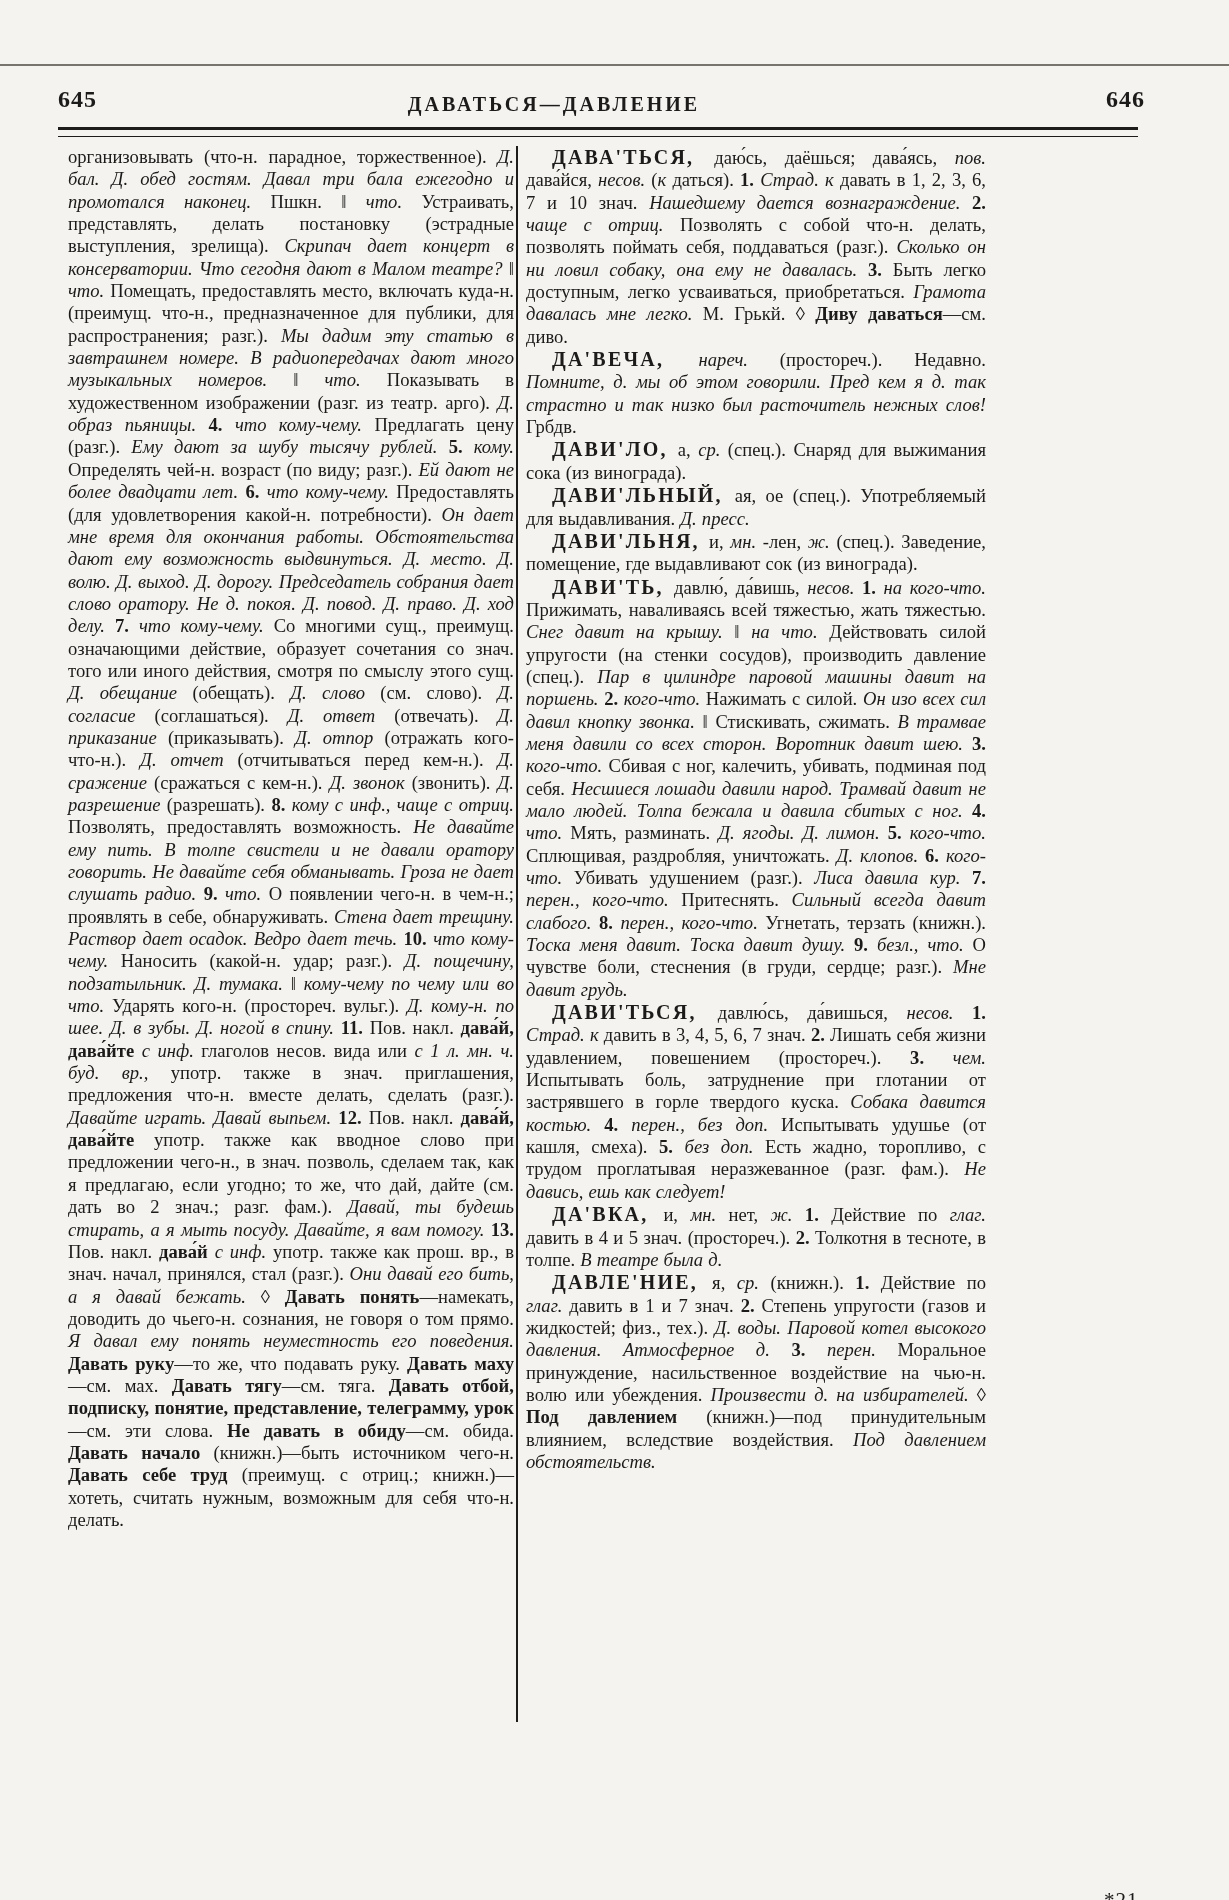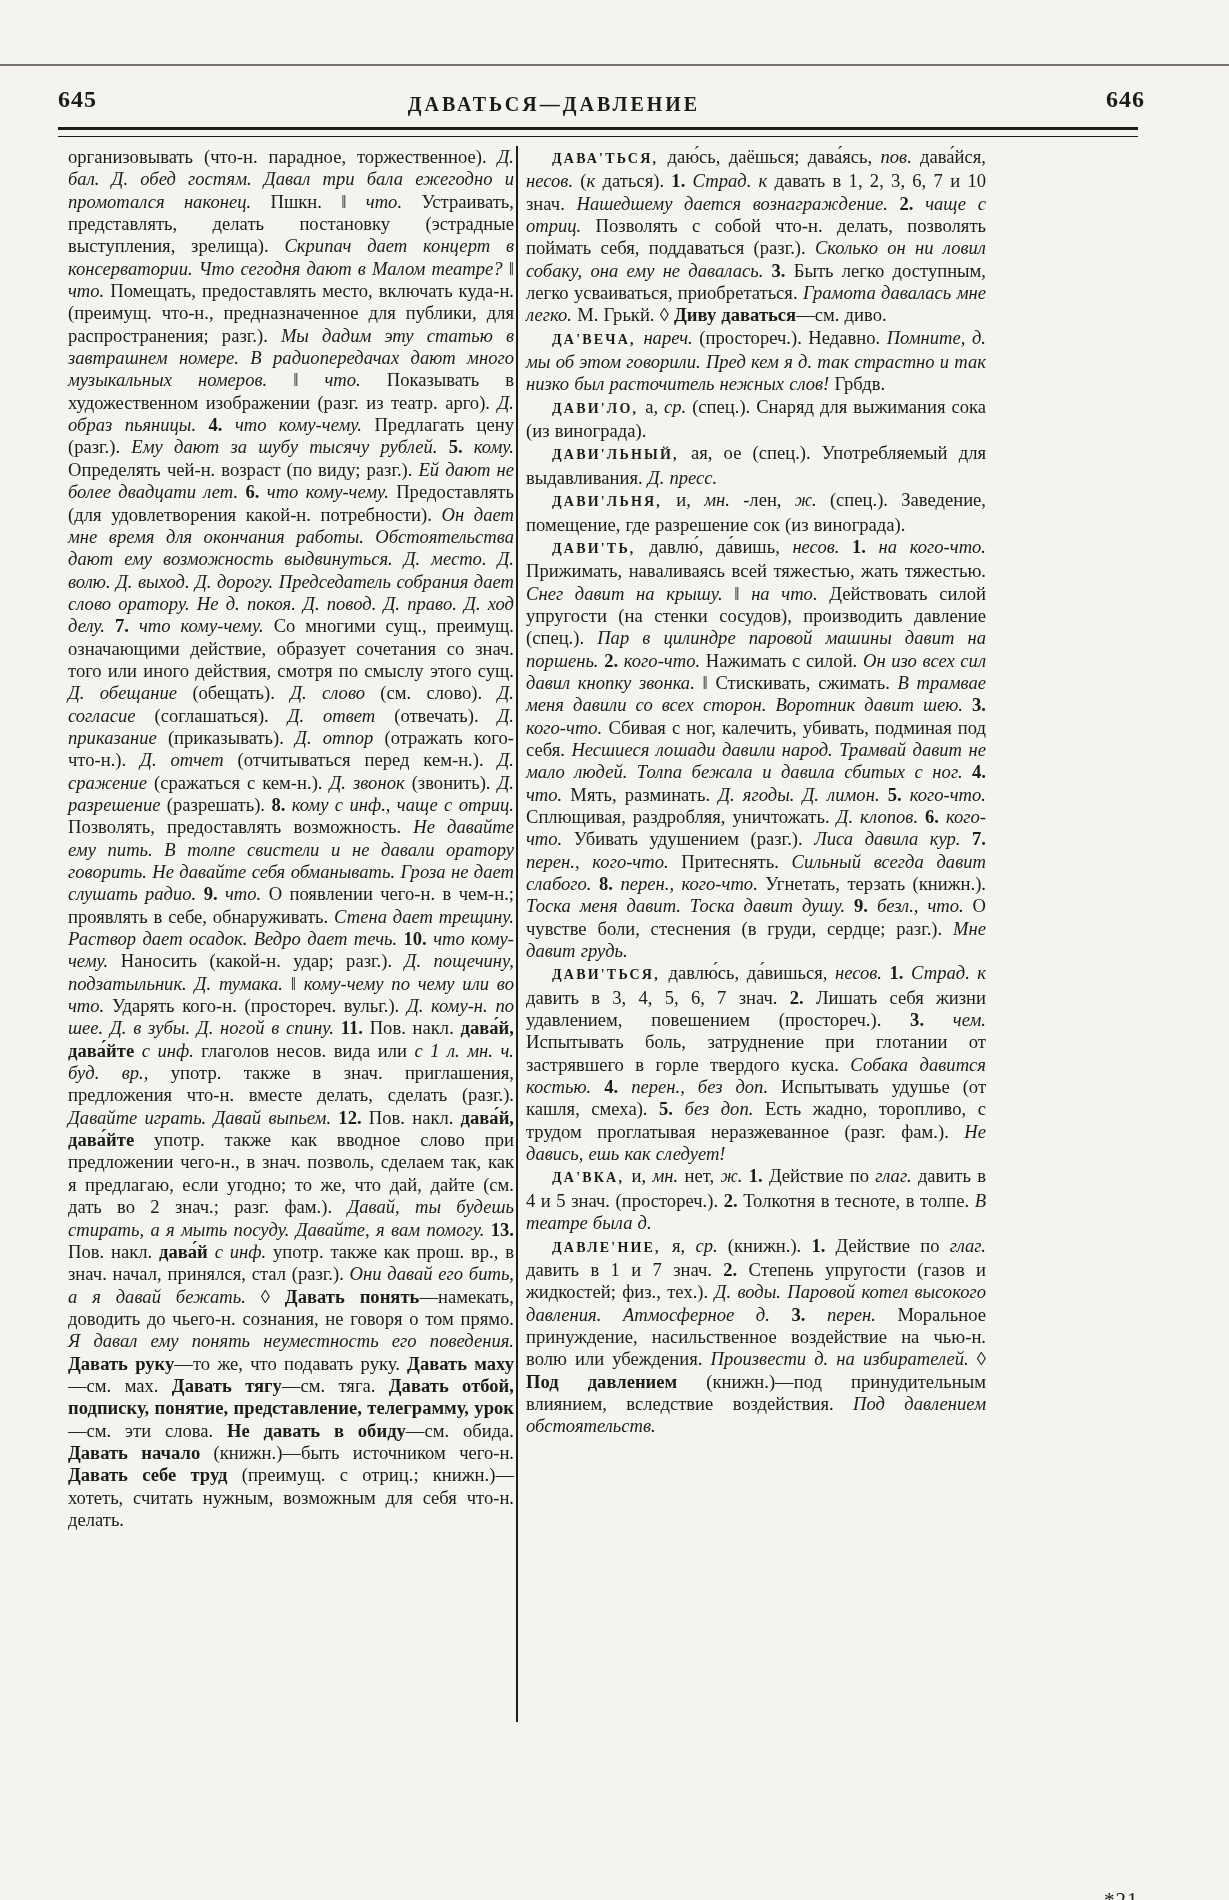--- a/index.html
+++ b/index.html
@@ -39,21 +39,21 @@
     font-size:18.6px;line-height:22.35px;
     word-spacing:0.5px;
   }
   .col-left{left:68px;width:446px;}
   .col-right{left:526px;width:460px;}
   p.para{margin:0;padding:0;text-indent:0;}
   p.para.ind{text-indent:26px;}
   .rn{font-style:normal;}
   .ri{font-style:italic;}
   .rb{font-weight:bold;}
-  .rh{font-weight:bold;letter-spacing:2.2px;font-size:14px;margin-top:17px;}
+  .rh{font-weight:bold;letter-spacing:2.2px;font-size:20px;margin-top:17px;}
   .footer-mark{
     position:absolute;left:1104px;top:1888px;
     font-weight:normal;font-size:21px;letter-spacing:1px;
   }
 </style>
 </head>
 <body>
 
 <div class="top-artifact"></div>
 
@@ -65,20 +65,20 @@
 <div class="col-divider"></div>
 
 <div class="col col-left">
     <p class="para"><span class="rn">организовывать (что-н. парадное, торжественное). </span><span class="ri">Д. бал. Д. обед гостям. Давал три бала ежегодно и промотался наконец. </span><span class="rn">Пшкн. ‖ </span><span class="ri">что. </span><span class="rn">Устраивать, представлять, делать постановку (эстрадные выступления, зрелища). </span><span class="ri">Скрипач дает концерт в консерватории. Что сегодня дают в Малом театре? </span><span class="rn">‖ </span><span class="ri">что. </span><span class="rn">Помещать, предоставлять место, включать куда-н. (преимущ. что-н., предназначенное для публики, для распространения; разг.). </span><span class="ri">Мы дадим эту статью в завтрашнем номере. В радиопередачах дают много музыкальных номеров. </span><span class="rn">‖ </span><span class="ri">что. </span><span class="rn">Показывать в художественном изображении (разг. из театр. арго). </span><span class="ri">Д. образ пьяницы. </span><span class="rb">4. </span><span class="ri">что кому-чему. </span><span class="rn">Предлагать цену (разг.). </span><span class="ri">Ему дают за шубу тысячу рублей. </span><span class="rb">5. </span><span class="ri">кому. </span><span class="rn">Определять чей-н. возраст (по виду; разг.). </span><span class="ri">Ей дают не более двадцати лет. </span><span class="rb">6. </span><span class="ri">что кому-чему. </span><span class="rn">Предоставлять (для удовлетворения какой-н. потребности). </span><span class="ri">Он дает мне время для окончания работы. Обстоятельства дают ему возможность выдвинуться. Д. место. Д. волю. Д. выход. Д. дорогу. Председатель собрания дает слово оратору. Не д. покоя. Д. повод. Д. право. Д. ход делу. </span><span class="rb">7. </span><span class="ri">что кому-чему. </span><span class="rn">Со многими сущ., преимущ. означающими действие, образует сочетания со знач. того или иного действия, смотря по смыслу этого сущ. </span><span class="ri">Д. обещание </span><span class="rn">(обещать). </span><span class="ri">Д. слово </span><span class="rn">(см. слово). </span><span class="ri">Д. согласие </span><span class="rn">(соглашаться). </span><span class="ri">Д. ответ </span><span class="rn">(отвечать). </span><span class="ri">Д. приказание </span><span class="rn">(приказывать). </span><span class="ri">Д. отпор </span><span class="rn">(отражать кого-что-н.). </span><span class="ri">Д. отчет </span><span class="rn">(отчитываться перед кем-н.). </span><span class="ri">Д. сражение </span><span class="rn">(сражаться с кем-н.). </span><span class="ri">Д. звонок </span><span class="rn">(звонить). </span><span class="ri">Д. разрешение </span><span class="rn">(разрешать). </span><span class="rb">8. </span><span class="ri">кому с инф., чаще с отриц. </span><span class="rn">Позволять, предоставлять возможность. </span><span class="ri">Не давайте ему пить. В толпе свистели и не давали оратору говорить. Не давайте себя обманывать. Гроза не дает слушать радио. </span><span class="rb">9. </span><span class="ri">что. </span><span class="rn">О появлении чего-н. в чем-н.; проявлять в себе, обнаруживать. </span><span class="ri">Стена дает трещину. Раствор дает осадок. Ведро дает течь. </span><span class="rb">10. </span><span class="ri">что кому-чему. </span><span class="rn">Наносить (какой-н. удар; разг.). </span><span class="ri">Д. пощечину, подзатыльник. Д. тумака. </span><span class="rn">‖ </span><span class="ri">кому-чему по чему или во что. </span><span class="rn">Ударять кого-н. (простореч. вульг.). </span><span class="ri">Д. кому-н. по шее. Д. в зубы. Д. ногой в спину. </span><span class="rb">11. </span><span class="rn">Пов. накл. </span><span class="rb">дава́й, дава́йте </span><span class="ri">с инф. </span><span class="rn">глаголов несов. вида или </span><span class="ri">с 1 л. мн. ч. буд. вр., </span><span class="rn">употр. также в знач. приглашения, предложения что-н. вместе делать, сделать (разг.). </span><span class="ri">Давайте играть. Давай выпьем. </span><span class="rb">12. </span><span class="rn">Пов. накл. </span><span class="rb">дава́й, дава́йте </span><span class="rn">употр. также как вводное слово при предложении чего-н., в знач. позволь, сделаем так, как я предлагаю, если угодно; то же, что дай, дайте (см. дать во 2 знач.; разг. фам.). </span><span class="ri">Давай, ты будешь стирать, а я мыть посуду. Давайте, я вам помогу. </span><span class="rb">13. </span><span class="rn">Пов. накл. </span><span class="rb">дава́й </span><span class="ri">с инф. </span><span class="rn">употр. также как прош. вр., в знач. начал, принялся, стал (разг.). </span><span class="ri">Они давай его бить, а я давай бежать. </span><span class="rn">◊ </span><span class="rb">Давать понять</span><span class="rn">—намекать, доводить до чьего-н. сознания, не говоря о том прямо. </span><span class="ri">Я давал ему понять неуместность его поведения. </span><span class="rb">Давать руку</span><span class="rn">—то же, что подавать руку. </span><span class="rb">Давать маху</span><span class="rn">—см. мах. </span><span class="rb">Давать тягу</span><span class="rn">—см. тяга. </span><span class="rb">Давать отбой, подписку, понятие, представление, телеграмму, урок</span><span class="rn">—см. эти слова. </span><span class="rb">Не давать в обиду</span><span class="rn">—см. обида. </span><span class="rb">Давать начало </span><span class="rn">(книжн.)—быть источником чего-н. </span><span class="rb">Давать себе труд </span><span class="rn">(преимущ. с отриц.; книжн.)—хотеть, считать нужным, возможным для себя что-н. делать.</span></p>
   </div>
 <div class="col col-right">
     <p class="para ind"><span class="rh">ДАВА'ТЬСЯ, </span><span class="rn">даю́сь, даёшься; дава́ясь, </span><span class="ri">пов. </span><span class="rn">дава́йся, </span><span class="ri">несов. </span><span class="rn">(</span><span class="ri">к </span><span class="rn">даться). </span><span class="rb">1. </span><span class="ri">Страд. к </span><span class="rn">давать в 1, 2, 3, 6, 7 и 10 знач. </span><span class="ri">Нашедшему дается вознаграждение. </span><span class="rb">2. </span><span class="ri">чаще с отриц. </span><span class="rn">Позволять с собой что-н. делать, позволять поймать себя, поддаваться (разг.). </span><span class="ri">Сколько он ни ловил собаку, она ему не давалась. </span><span class="rb">3. </span><span class="rn">Быть легко доступным, легко усваиваться, приобретаться. </span><span class="ri">Грамота давалась мне легко. </span><span class="rn">М. Грькй. ◊ </span><span class="rb">Диву даваться</span><span class="rn">—см. диво.</span></p>
     <p class="para ind"><span class="rh">ДА'ВЕЧА, </span><span class="ri">нареч. </span><span class="rn">(простореч.). Недавно. </span><span class="ri">Помните, д. мы об этом говорили. Пред кем я д. так страстно и так низко был расточитель нежных слов! </span><span class="rn">Грбдв.</span></p>
     <p class="para ind"><span class="rh">ДАВИ'ЛО, </span><span class="rn">а, </span><span class="ri">ср. </span><span class="rn">(спец.). Снаряд для выжимания сока (из винограда).</span></p>
     <p class="para ind"><span class="rh">ДАВИ'ЛЬНЫЙ, </span><span class="rn">ая, ое (спец.). Употребляемый для выдавливания. </span><span class="ri">Д. пресс.</span></p>
-    <p class="para ind"><span class="rh">ДАВИ'ЛЬНЯ, </span><span class="rn">и, </span><span class="ri">мн. </span><span class="rn">-лен, </span><span class="ri">ж. </span><span class="rn">(спец.). Заведение, помещение, где разрешение сок (из винограда).</span></p>
+    <p class="para ind"><span class="rh">ДАВИ'ЛЬНЯ, </span><span class="rn">и, </span><span class="ri">мн. </span><span class="rn">-лен, </span><span class="ri">ж. </span><span class="rn">(спец.). Заведение, помещение, где выдавливают сок (из винограда).</span></p>
     <p class="para ind"><span class="rh">ДАВИ'ТЬ, </span><span class="rn">давлю́, да́вишь, </span><span class="ri">несов. </span><span class="rb">1. </span><span class="ri">на кого-что. </span><span class="rn">Прижимать, наваливаясь всей тяжестью, жать тяжестью. </span><span class="ri">Снег давит на крышу. </span><span class="rn">‖ </span><span class="ri">на что. </span><span class="rn">Действовать силой упругости (на стенки сосудов), производить давление (спец.). </span><span class="ri">Пар в цилиндре паровой машины давит на поршень. </span><span class="rb">2. </span><span class="ri">кого-что. </span><span class="rn">Нажимать с силой. </span><span class="ri">Он изо всех сил давил кнопку звонка. </span><span class="rn">‖ Стискивать, сжимать. </span><span class="ri">В трамвае меня давили со всех сторон. Воротник давит шею. </span><span class="rb">3. </span><span class="ri">кого-что. </span><span class="rn">Сбивая с ног, калечить, убивать, подминая под себя. </span><span class="ri">Несшиеся лошади давили народ. Трамвай давит не мало людей. Толпа бежала и давила сбитых с ног. </span><span class="rb">4. </span><span class="ri">что. </span><span class="rn">Мять, разминать. </span><span class="ri">Д. ягоды. Д. лимон. </span><span class="rb">5. </span><span class="ri">кого-что. </span><span class="rn">Сплющивая, раздробляя, уничтожать. </span><span class="ri">Д. клопов. </span><span class="rb">6. </span><span class="ri">кого-что. </span><span class="rn">Убивать удушением (разг.). </span><span class="ri">Лиса давила кур. </span><span class="rb">7. </span><span class="ri">перен., кого-что. </span><span class="rn">Притеснять. </span><span class="ri">Сильный всегда давит слабого. </span><span class="rb">8. </span><span class="ri">перен., кого-что. </span><span class="rn">Угнетать, терзать (книжн.). </span><span class="ri">Тоска меня давит. Тоска давит душу. </span><span class="rb">9. </span><span class="ri">безл., что. </span><span class="rn">О чувстве боли, стеснения (в груди, сердце; разг.). </span><span class="ri">Мне давит грудь.</span></p>
     <p class="para ind"><span class="rh">ДАВИ'ТЬСЯ, </span><span class="rn">давлю́сь, да́вишься, </span><span class="ri">несов. </span><span class="rb">1. </span><span class="ri">Страд. к </span><span class="rn">давить в 3, 4, 5, 6, 7 знач. </span><span class="rb">2. </span><span class="rn">Лишать себя жизни удавлением, повешением (простореч.). </span><span class="rb">3. </span><span class="ri">чем. </span><span class="rn">Испытывать боль, затруднение при глотании от застрявшего в горле твердого куска. </span><span class="ri">Собака давится костью. </span><span class="rb">4. </span><span class="ri">перен., без доп. </span><span class="rn">Испытывать удушье (от кашля, смеха). </span><span class="rb">5. </span><span class="ri">без доп. </span><span class="rn">Есть жадно, торопливо, с трудом проглатывая неразжеванное (разг. фам.). </span><span class="ri">Не давись, ешь как следует!</span></p>
     <p class="para ind"><span class="rh">ДА'ВКА, </span><span class="rn">и, </span><span class="ri">мн. </span><span class="rn">нет, </span><span class="ri">ж. </span><span class="rb">1. </span><span class="rn">Действие по </span><span class="ri">глаг. </span><span class="rn">давить в 4 и 5 знач. (простореч.). </span><span class="rb">2. </span><span class="rn">Толкотня в тесноте, в толпе. </span><span class="ri">В театре была д.</span></p>
     <p class="para ind"><span class="rh">ДАВЛЕ'НИЕ, </span><span class="rn">я, </span><span class="ri">ср. </span><span class="rn">(книжн.). </span><span class="rb">1. </span><span class="rn">Действие по </span><span class="ri">глаг. </span><span class="rn">давить в 1 и 7 знач. </span><span class="rb">2. </span><span class="rn">Степень упругости (газов и жидкостей; физ., тех.). </span><span class="ri">Д. воды. Паровой котел высокого давления. Атмосферное д. </span><span class="rb">3. </span><span class="ri">перен. </span><span class="rn">Моральное принуждение, насильственное воздействие на чью-н. волю или убеждения. </span><span class="ri">Произвести д. на избирателей. </span><span class="rn">◊ </span><span class="rb">Под давлением </span><span class="rn">(книжн.)—под принудительным влиянием, вследствие воздействия. </span><span class="ri">Под давлением обстоятельств.</span></p>
   </div>
 
 <div class="footer-mark">*21</div>
 
 </body></html>

